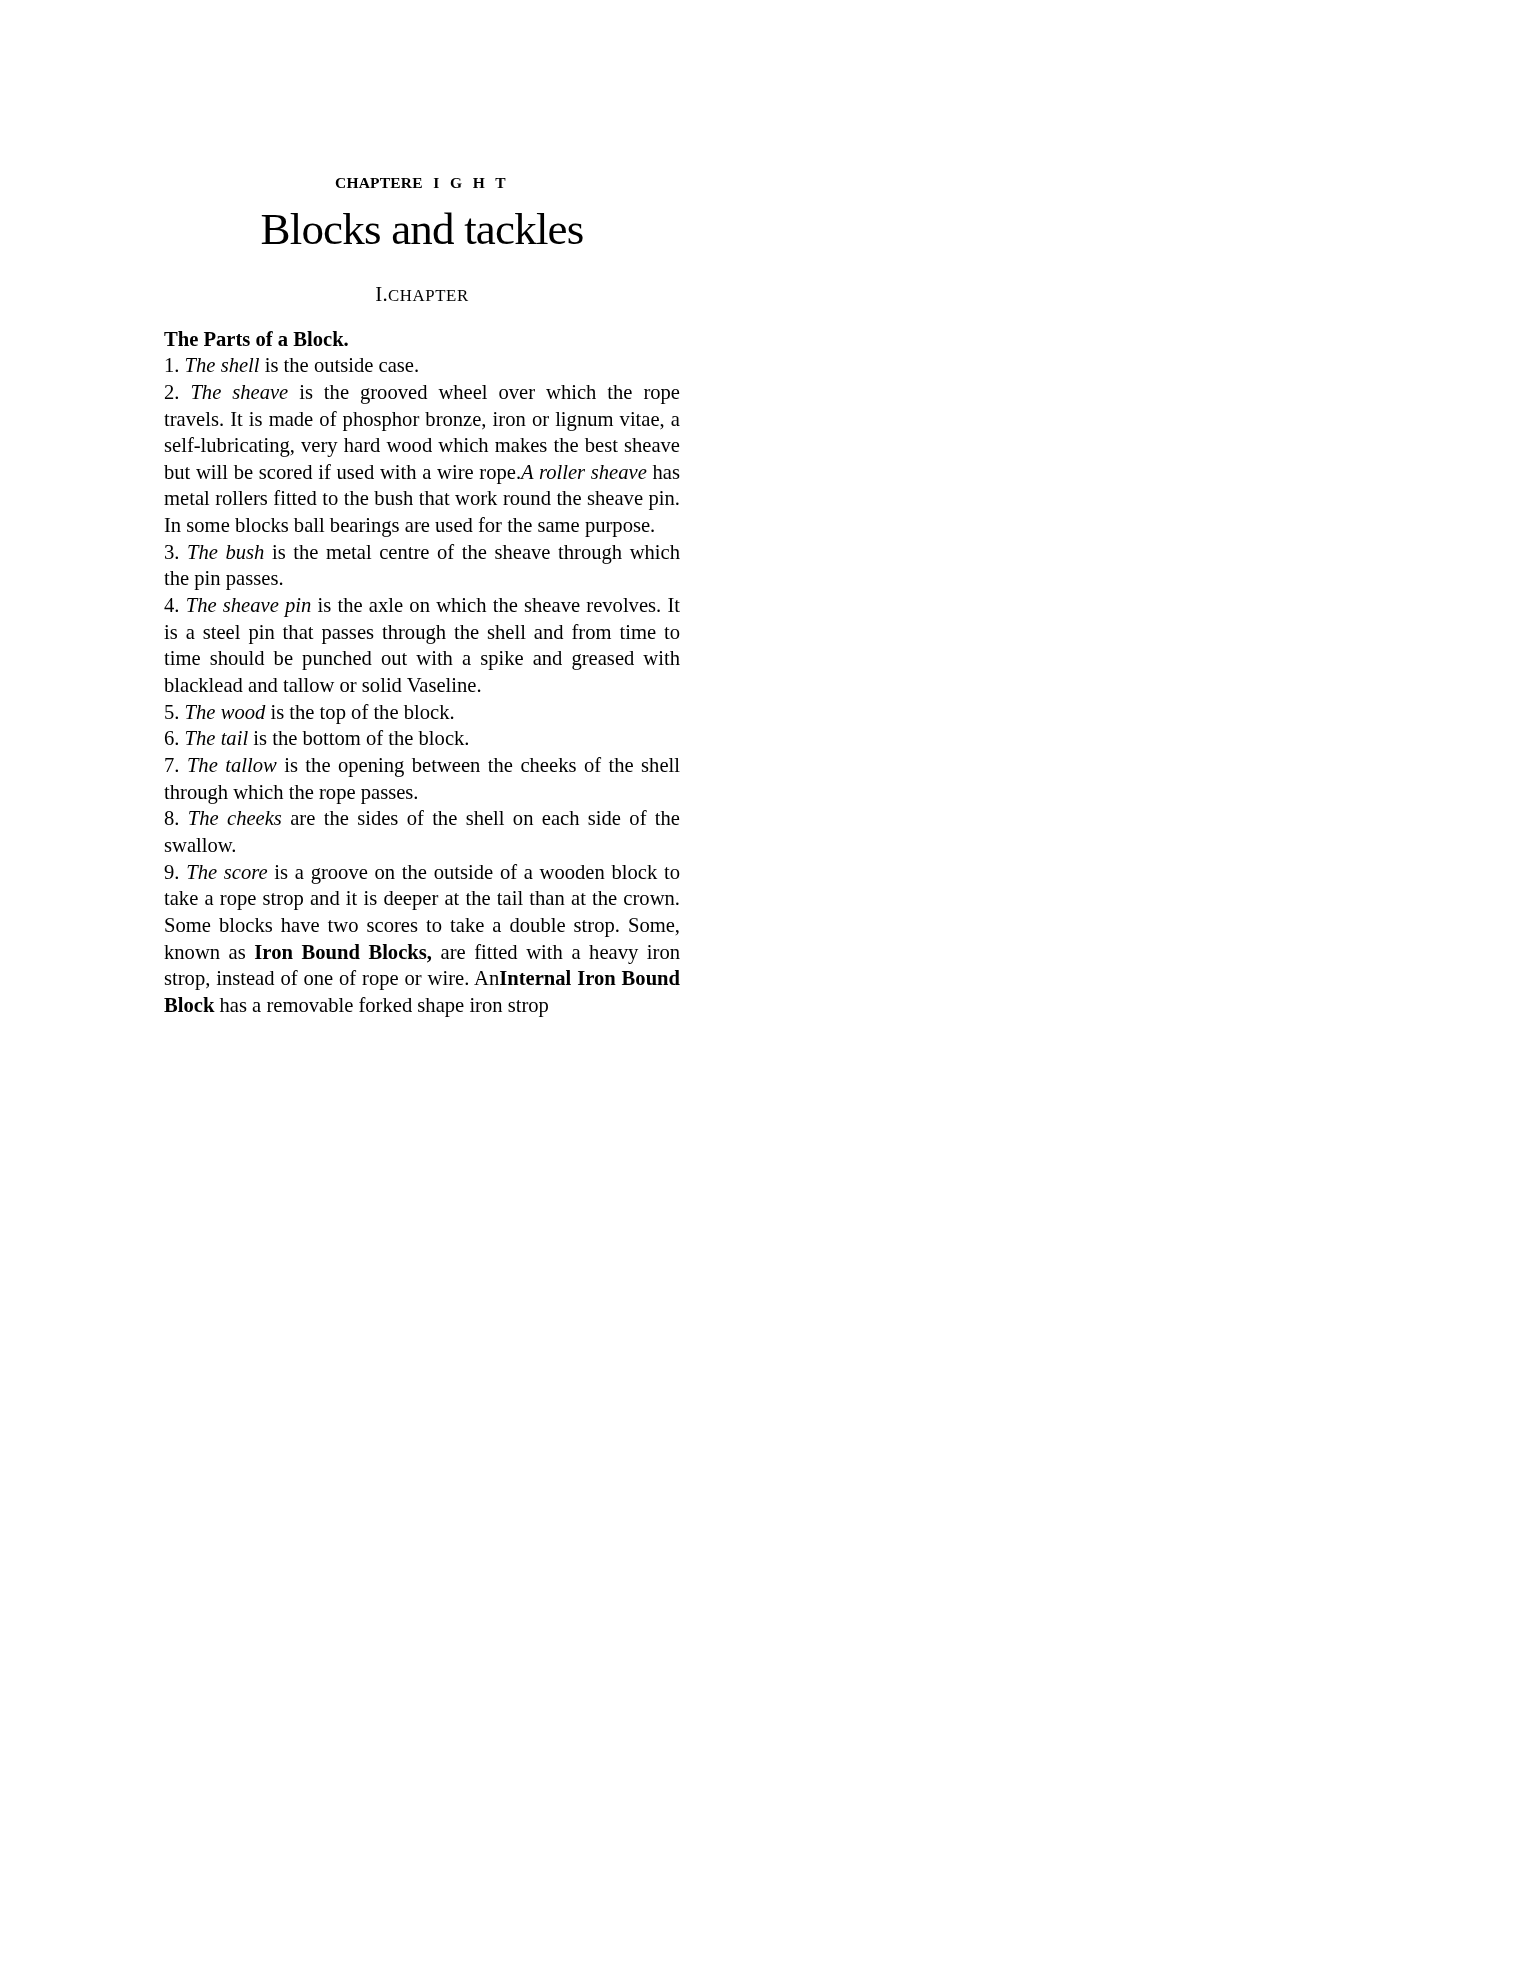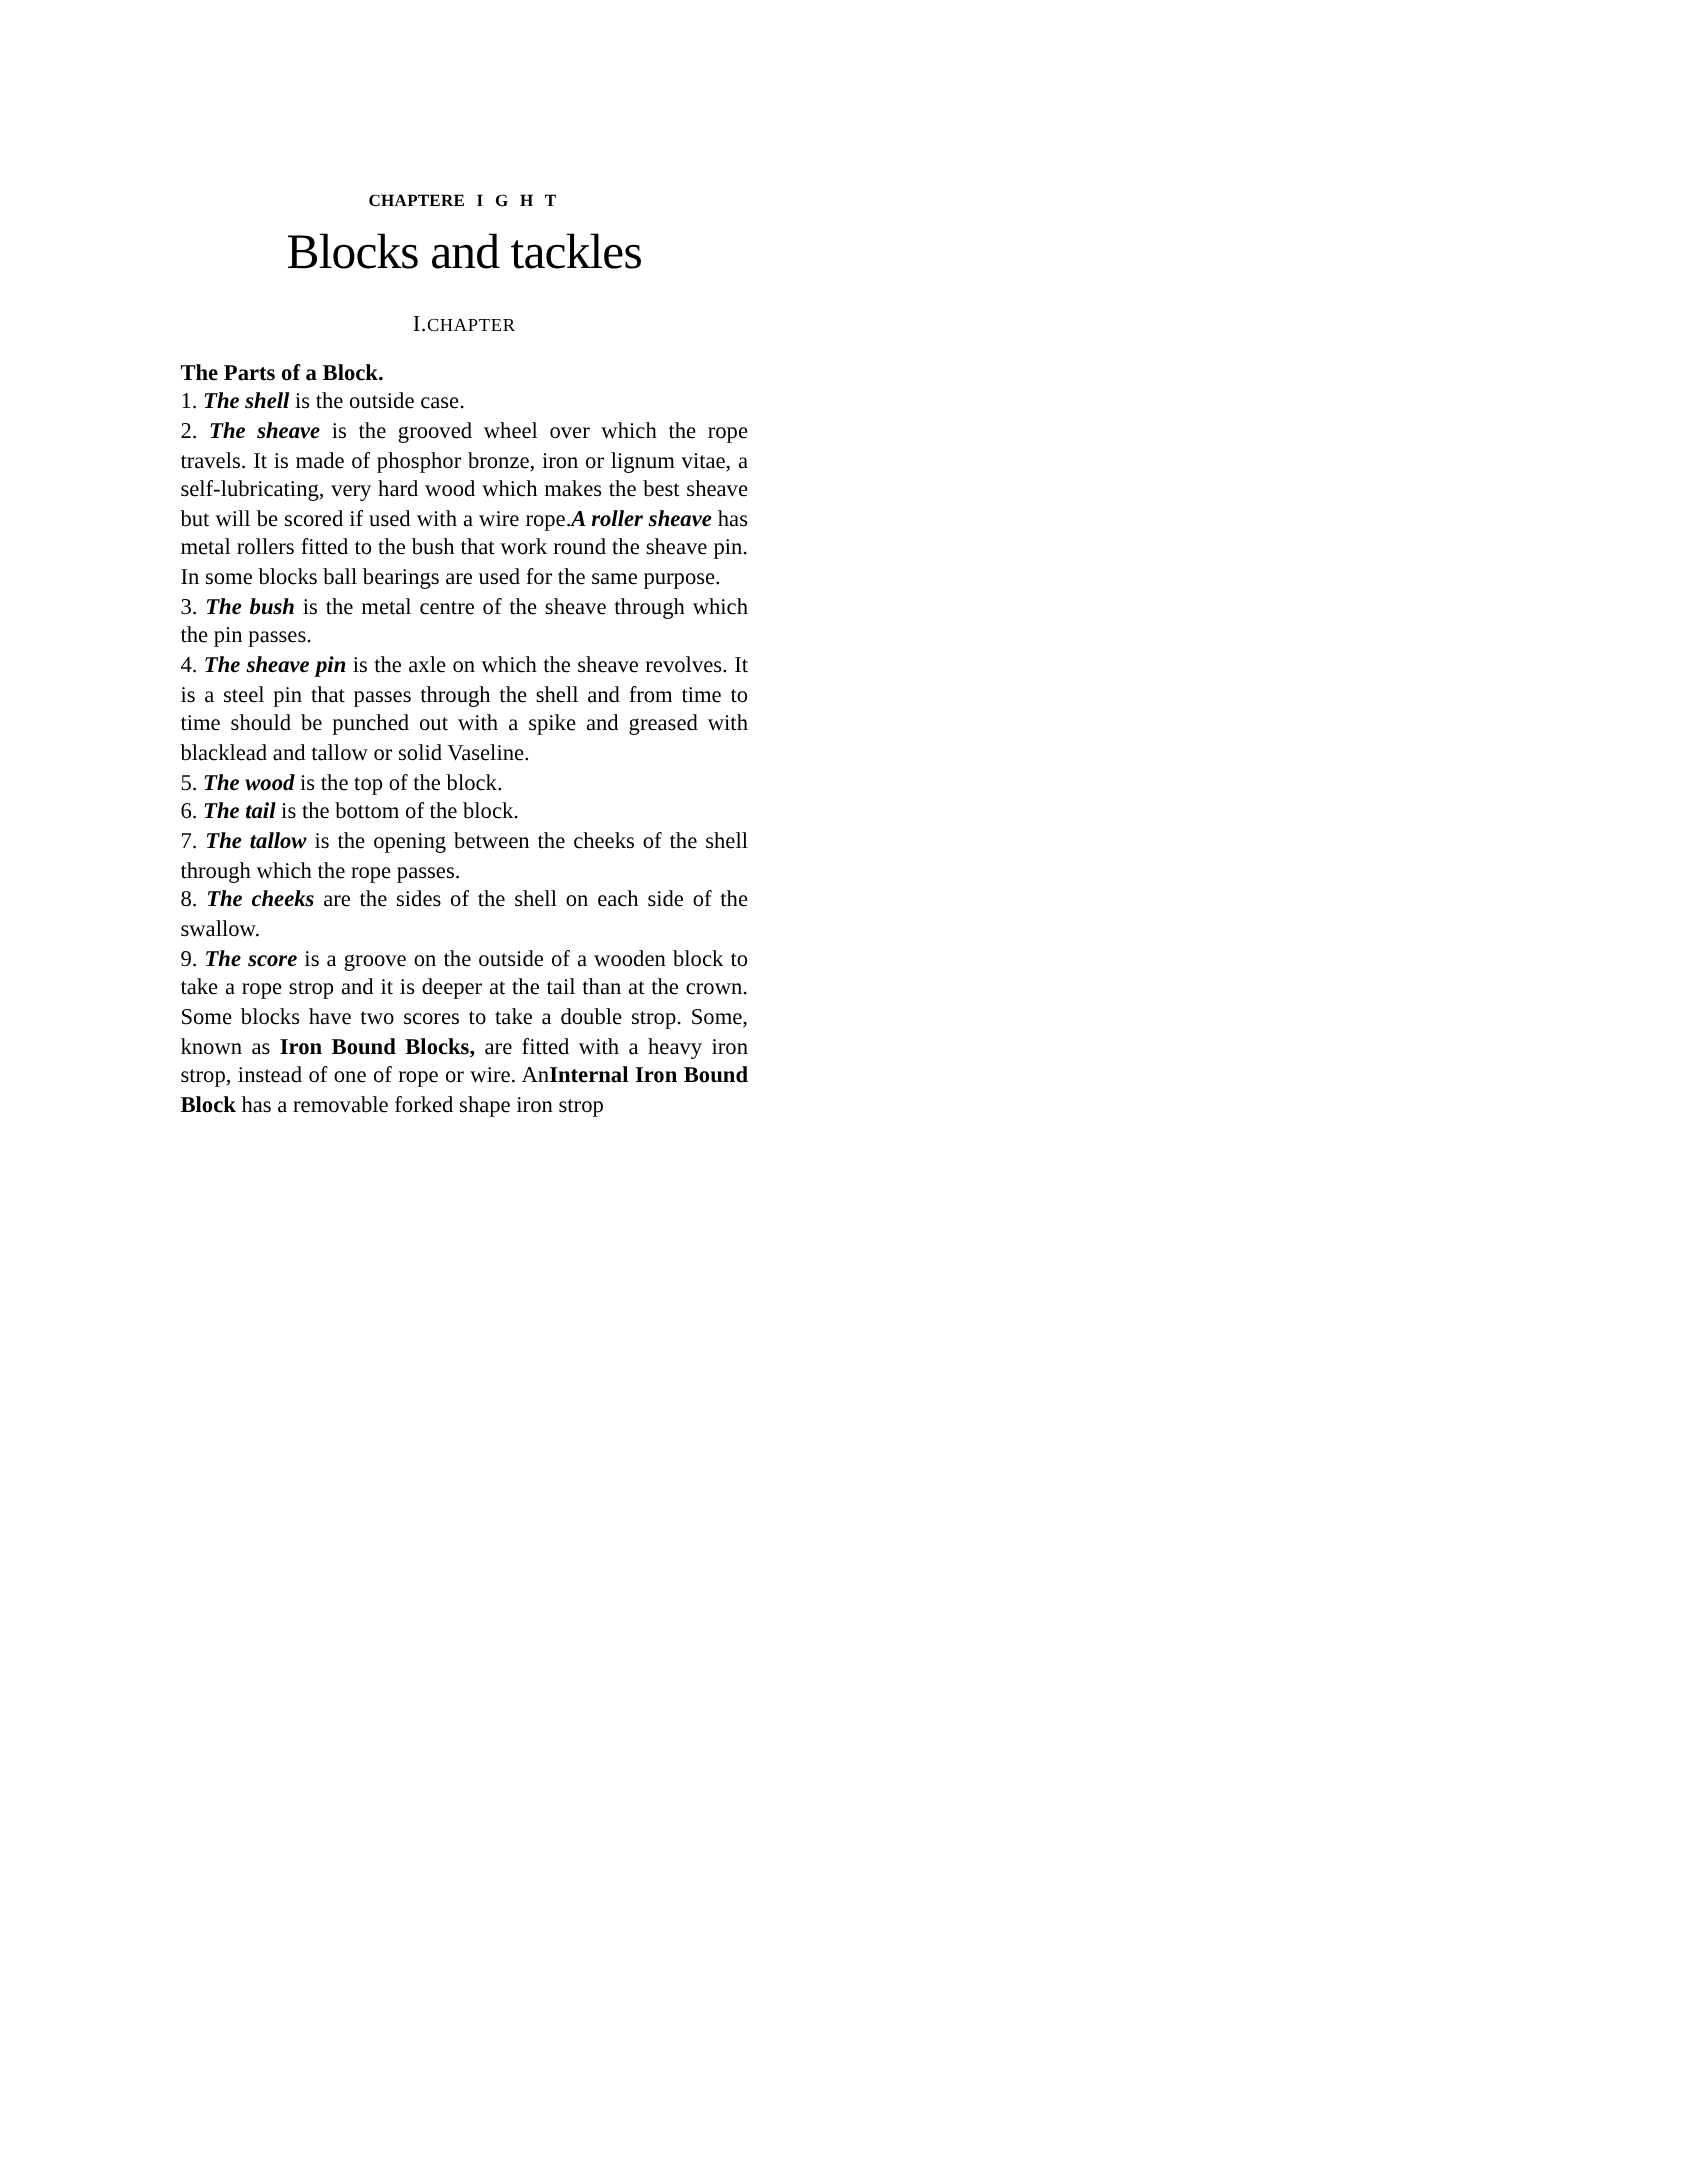--- a/index.html
+++ b/index.html
@@ -85,21 +85,21 @@
     font-weight: bold;
     text-align: left;
     margin-left: 18px;
   }
   .item {
     text-indent: 22px;
   }
   .body-text p.runt {
     text-align: left;
   }
-  i { font-style: italic; font-weight: bold; }
+  i { font-style: italic; }
   b { font-weight: bold; }
 
   
   .folio {
     position: absolute;
     left: 2px;
     top: 1272px;
     width: 1530px;
     text-align: left;
     font-size: 19px;

